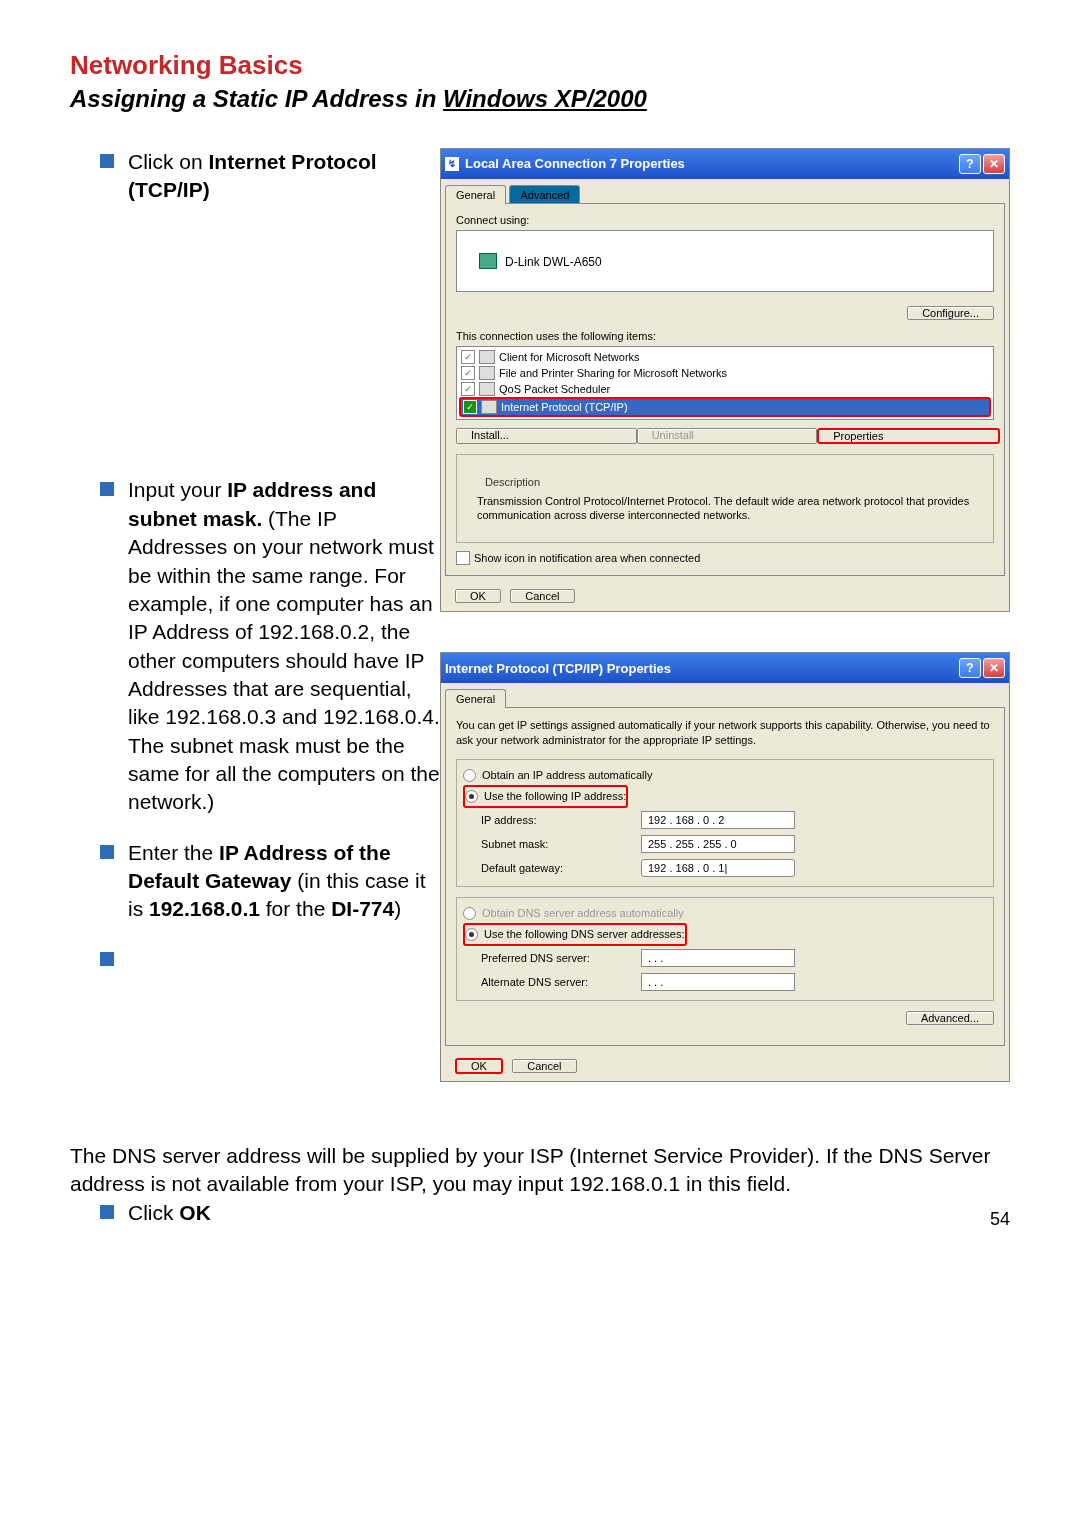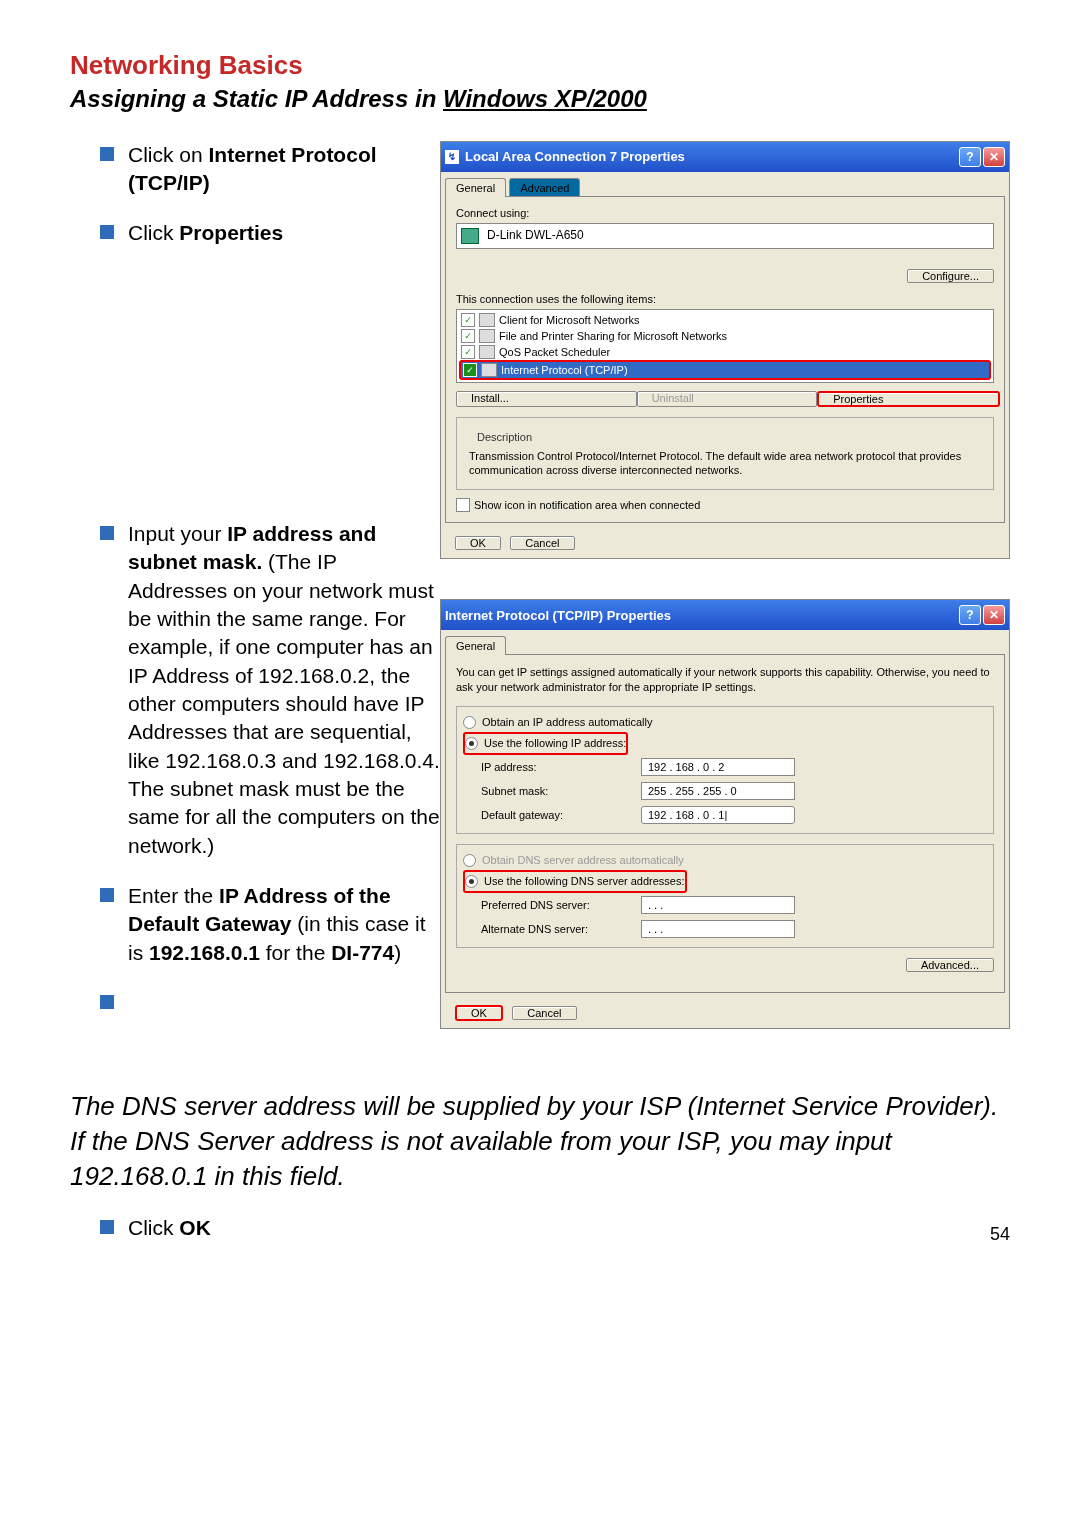--- a/index.html
+++ b/index.html
@@ -1,54 +1,54 @@
 <!DOCTYPE html>
 <html><head>
 <meta charset="utf-8">
 <style>
 body{margin:0;padding:50px 70px;font-family:Arial,Helvetica,sans-serif;background:#fff;color:#000;width:940px}
 .title{color:#c62828;font-size:26px;font-weight:bold;margin-bottom:4px}
-.subtitle{font-size:24px;font-weight:bold;font-style:italic;margin-bottom:27px;line-height:1.2}
+.subtitle{font-size:24px;font-weight:bold;font-style:italic;margin-bottom:34px;line-height:1.2}
 .us{text-decoration:underline}
 .layout{display:flex;}
 .left{flex:0 0 370px}
 .right{flex:1}
 .bullet{display:flex;margin-bottom:22px;margin-left:30px}
 .sq{width:14px;height:14px;background:#2e6bb8;flex-shrink:0;margin-top:6px;margin-right:14px}
 .btext{font-size:21px;line-height:1.35}
 .gap{height:250px}
-.footer-text{font-size:26px;font-style:italic;line-height:1.35;margin-top:20px;margin-bottom:20px}
+.footer-text{font-size:21px;line-height:1.35;margin-top:20px;}
 .pagenum{text-align:center;font-size:18px;margin-top:10px}
 .dialog{border:1px solid #888;background:#ece9d8;font-family:Tahoma,Arial,sans-serif;font-size:12px;margin-bottom:40px}
 .titlebar{background:linear-gradient(to bottom,#3d7ee8,#2050c8);color:#fff;padding:5px 4px;display:flex;align-items:center;font-weight:bold;font-size:13px}
 .titlebar-icon{width:14px;height:14px;background:#fff;margin-right:6px;display:inline-flex;align-items:center;justify-content:center;font-size:10px;color:#2050c8}
 .titlebar-text{flex:1}
 .titlebar-btn{width:20px;height:18px;background:linear-gradient(to bottom,#f89c9c,#d04040);color:#fff;border:1px solid #fff;margin-left:2px;display:flex;align-items:center;justify-content:center;font-weight:bold;border-radius:3px;font-size:12px}
 .titlebar-help{background:linear-gradient(to bottom,#6da8f0,#3d7ee8)}
 .tabs{padding:6px 4px 0 4px;background:#ece9d8}
 .tab{display:inline-block;padding:3px 10px;border:1px solid #888;border-bottom:none;background:#ece9d8;border-radius:3px 3px 0 0;font-size:11px}
 .tab.active{background:#ece9d8;position:relative;z-index:1}
 .tab.inactive{background:#0369a1}
 .panel{border:1px solid #888;margin:0 4px 4px 4px;padding:10px;background:#ece9d8;position:relative;top:-1px}
 .label{font-size:11px;margin-bottom:4px}
-.adapter-box{border:1px solid #888;background:#fff;padding:4px;display:flex;align-items:flex-start;margin-bottom:20px}
+.adapter-box{border:1px solid #888;background:#fff;padding:22px;display:flex;align-items:flex-end;margin-bottom:14px}
 .nic-icon{width:16px;height:14px;background:#4a8;margin-right:8px;border:1px solid #063}
 .btn{border:1px solid #888;background:#ece9d8;padding:0 14px;font-size:11px;border-radius:2px;box-shadow:1px 1px 0 #fff inset}
 .btn-row-right{text-align:right;margin-bottom:10px}
 .itemlist{border:1px solid #888;background:#fff;padding:2px;margin-bottom:8px}
 .item{display:flex;align-items:center;padding:1px 2px;font-size:11px}
 .item.selected{background:#316ac5;color:#fff}
 .chk{width:12px;height:12px;border:1px solid #888;background:#fff;margin-right:4px;display:flex;align-items:center;justify-content:center;font-size:9px;color:#1a8f1a}
 .item.selected .chk{background:#1a8f1a;color:#fff;border-color:#fff}
 .item-icon{width:14px;height:12px;background:#ddd;border:1px solid #888;margin-right:4px}
 .btnrow3{display:flex;justify-content:space-between;margin-bottom:10px}
 .btnrow3 .btn{flex:0 0 28%}
 .btn.disabled{color:#999}
 .highlight-red{border:2px solid #e00;border-radius:3px}
-.fieldset{border:1px solid #aaa;padding:12px;margin-bottom:8px}
+.fieldset{border:1px solid #aaa;padding:20px;margin-bottom:8px}
 .fieldset-legend{font-size:11px;color:#333;margin:-14px 0 6px 4px;background:#ece9d8;display:inline-block;padding:0 4px}
 .desc-text{font-size:11px;line-height:1.3}
 .chkrow{display:flex;align-items:center;font-size:11px;margin-top:8px}
 .okrow{text-align:left;padding:8px}
 .okrow .btn{margin-left:6px;min-width:70px}
 .radio{width:11px;height:11px;border:1px solid #888;border-radius:50%;background:#fff;margin-right:6px;display:inline-flex;align-items:center;justify-content:center}
 .radio.sel::after{content:"";width:5px;height:5px;background:#333;border-radius:50%}
 .radiorow{display:flex;align-items:flex-start;font-size:11px;padding:3px 0}
 .iprow{display:flex;align-items:center;font-size:11px;padding:3px 0 3px 18px}
 .iprow-label{flex:0 0 160px}
@@ -62,24 +62,20 @@
 <div class="title">Networking Basics</div>
 <div class="subtitle"><span>Assigning a Static IP Address in </span><span class="us">Windows XP/2000</span></div>
 
 <div class="layout">
   <div class="left">
 
     <div class="bullet">
       <div class="sq"></div>
       <div class="btext"><span>Click on </span><b>Internet Protocol (TCP/IP)</b></div>
     </div>
-    <div class="bullet">
-      <div class="sq"></div>
-      <div class="btext"><span>Click </span><b>Properties</b></div>
-    </div>
 
     <div class="gap"></div>
 
     <div class="bullet">
       <div class="sq"></div>
       <div class="btext"><span>Input your </span><b>IP address and subnet mask.</b><span> (The IP Addresses on your network must be within the same range. For example, if one computer has an IP Address of 192.168.0.2, the other computers should have IP Addresses that are sequential, like 192.168.0.3 and 192.168.0.4.  The subnet mask must be the same for all the computers on the network.)</span></div>
     </div>
     <div class="bullet">
       <div class="sq"></div>
       <div class="btext"><span>Enter the </span><b>IP Address of the Default Gateway</b><span> (in this case it is </span><b>192.168.0.1</b><span> for the </span><b>DI-774</b><span>)</span></div>

